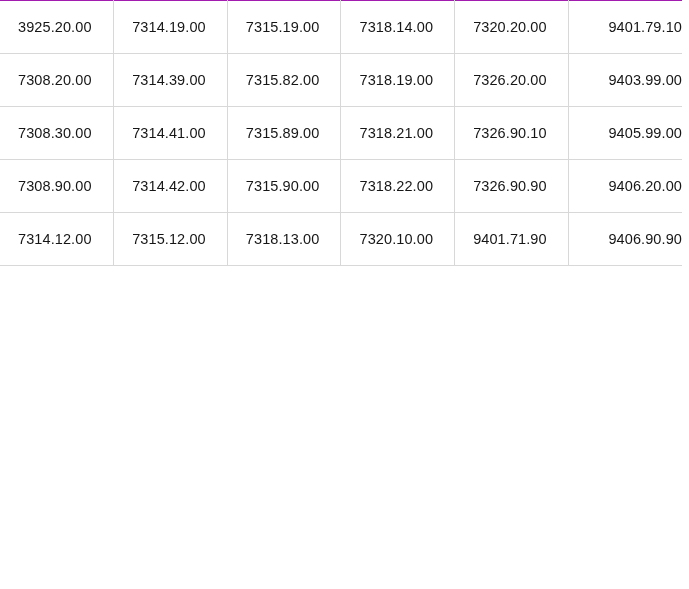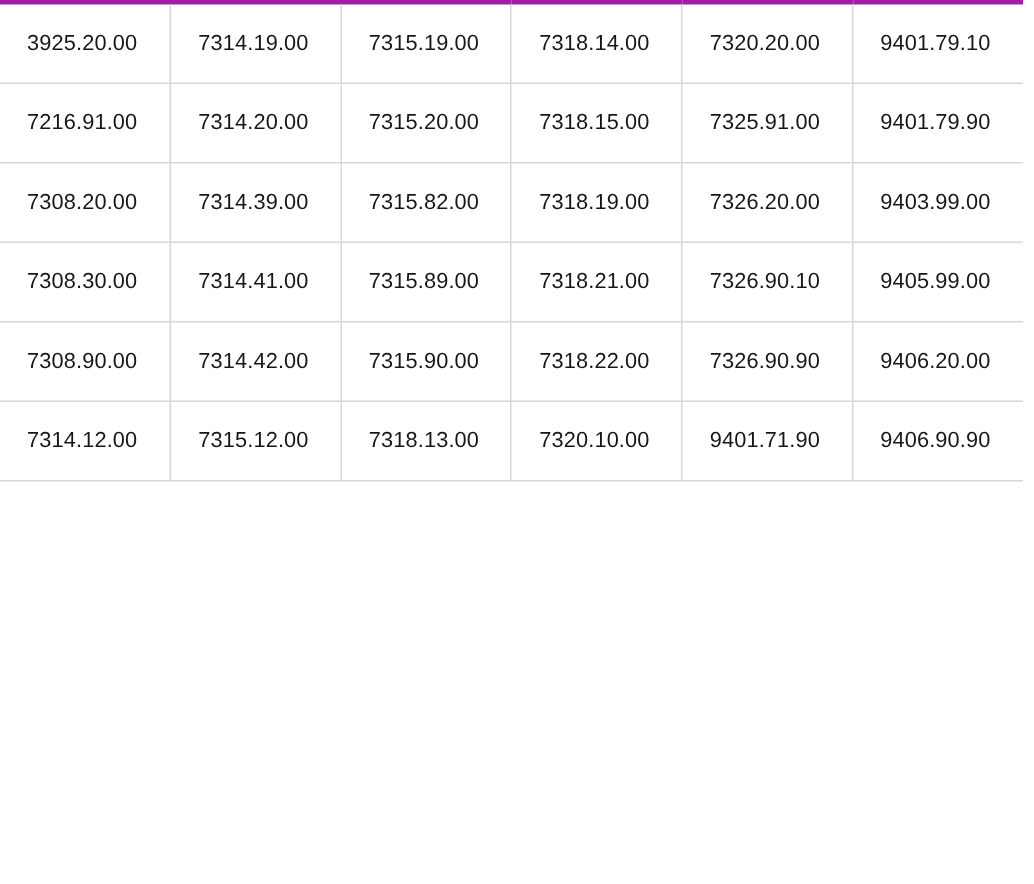--- a/index.html
+++ b/index.html
@@ -30,53 +30,46 @@
     height: 52px;
     padding: 0 0 0 18px;
     font-size: 14.5px;
     font-family: "Liberation Sans", sans-serif;
     color: #161616;
     vertical-align: middle;
     white-space: nowrap;
     letter-spacing: 0.1px;
   }
   table.code-table tr:first-child td {
-    border-top: 3px solid #a21caf;
+    border-top: 1px solid #a21caf;
   }
   table.code-table td:first-child {
     border-left: none;
   }
   table.code-table td:last-child {
     border-right: none;
+    text-align: right;
   }
   table.code-table td.empty {
     padding: 0;
   }
 </style>
 </head>
 <body>
 
 <div class="sheet">
   <table class="code-table">
     <tbody>
         <tr>
           <td>3925.20.00</td>
           <td>7314.19.00</td>
           <td>7315.19.00</td>
           <td>7318.14.00</td>
           <td>7320.20.00</td>
           <td>9401.79.10</td>
-        </tr>
-        <tr>
-          <td>7216.91.00</td>
-          <td>7314.20.00</td>
-          <td>7315.20.00</td>
-          <td>7318.15.00</td>
-          <td>7325.91.00</td>
-          <td>9401.79.90</td>
         </tr>
         <tr>
           <td>7308.20.00</td>
           <td>7314.39.00</td>
           <td>7315.82.00</td>
           <td>7318.19.00</td>
           <td>7326.20.00</td>
           <td>9403.99.00</td>
         </tr>
         <tr>

